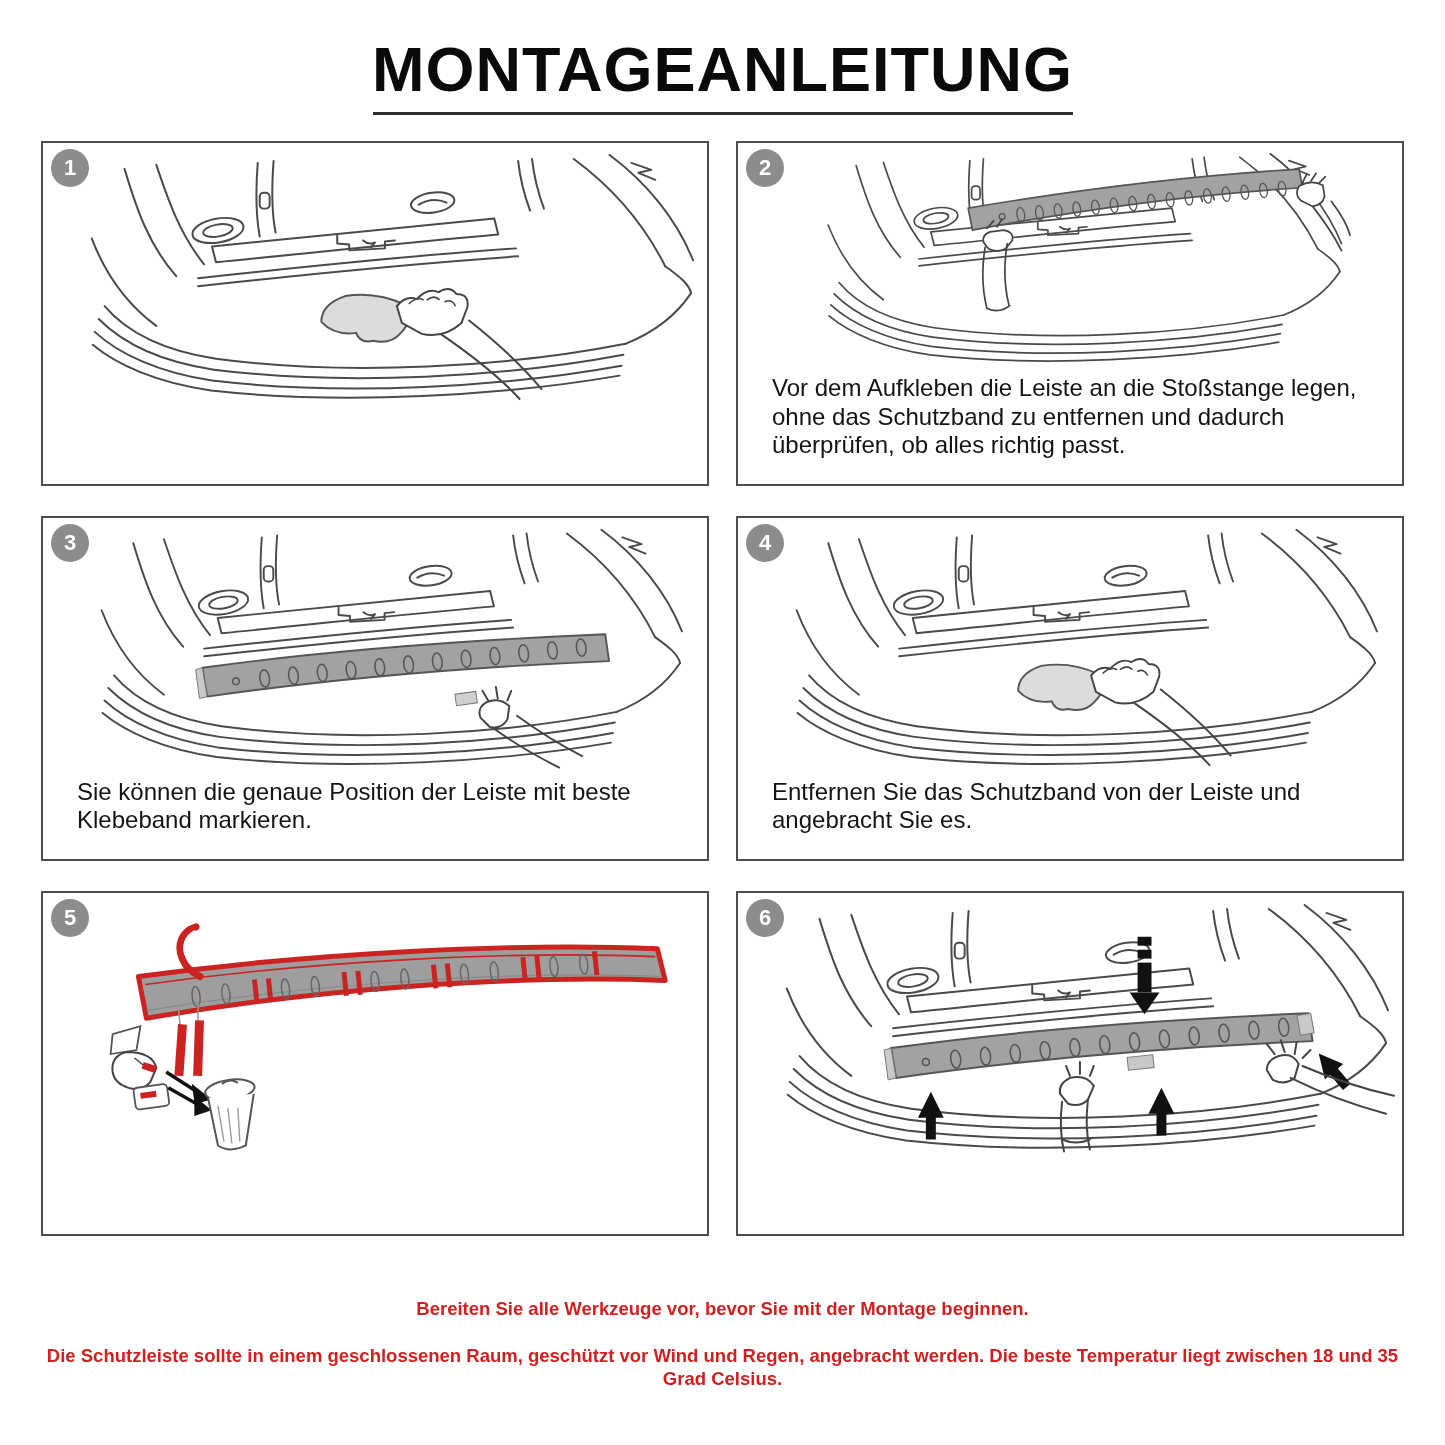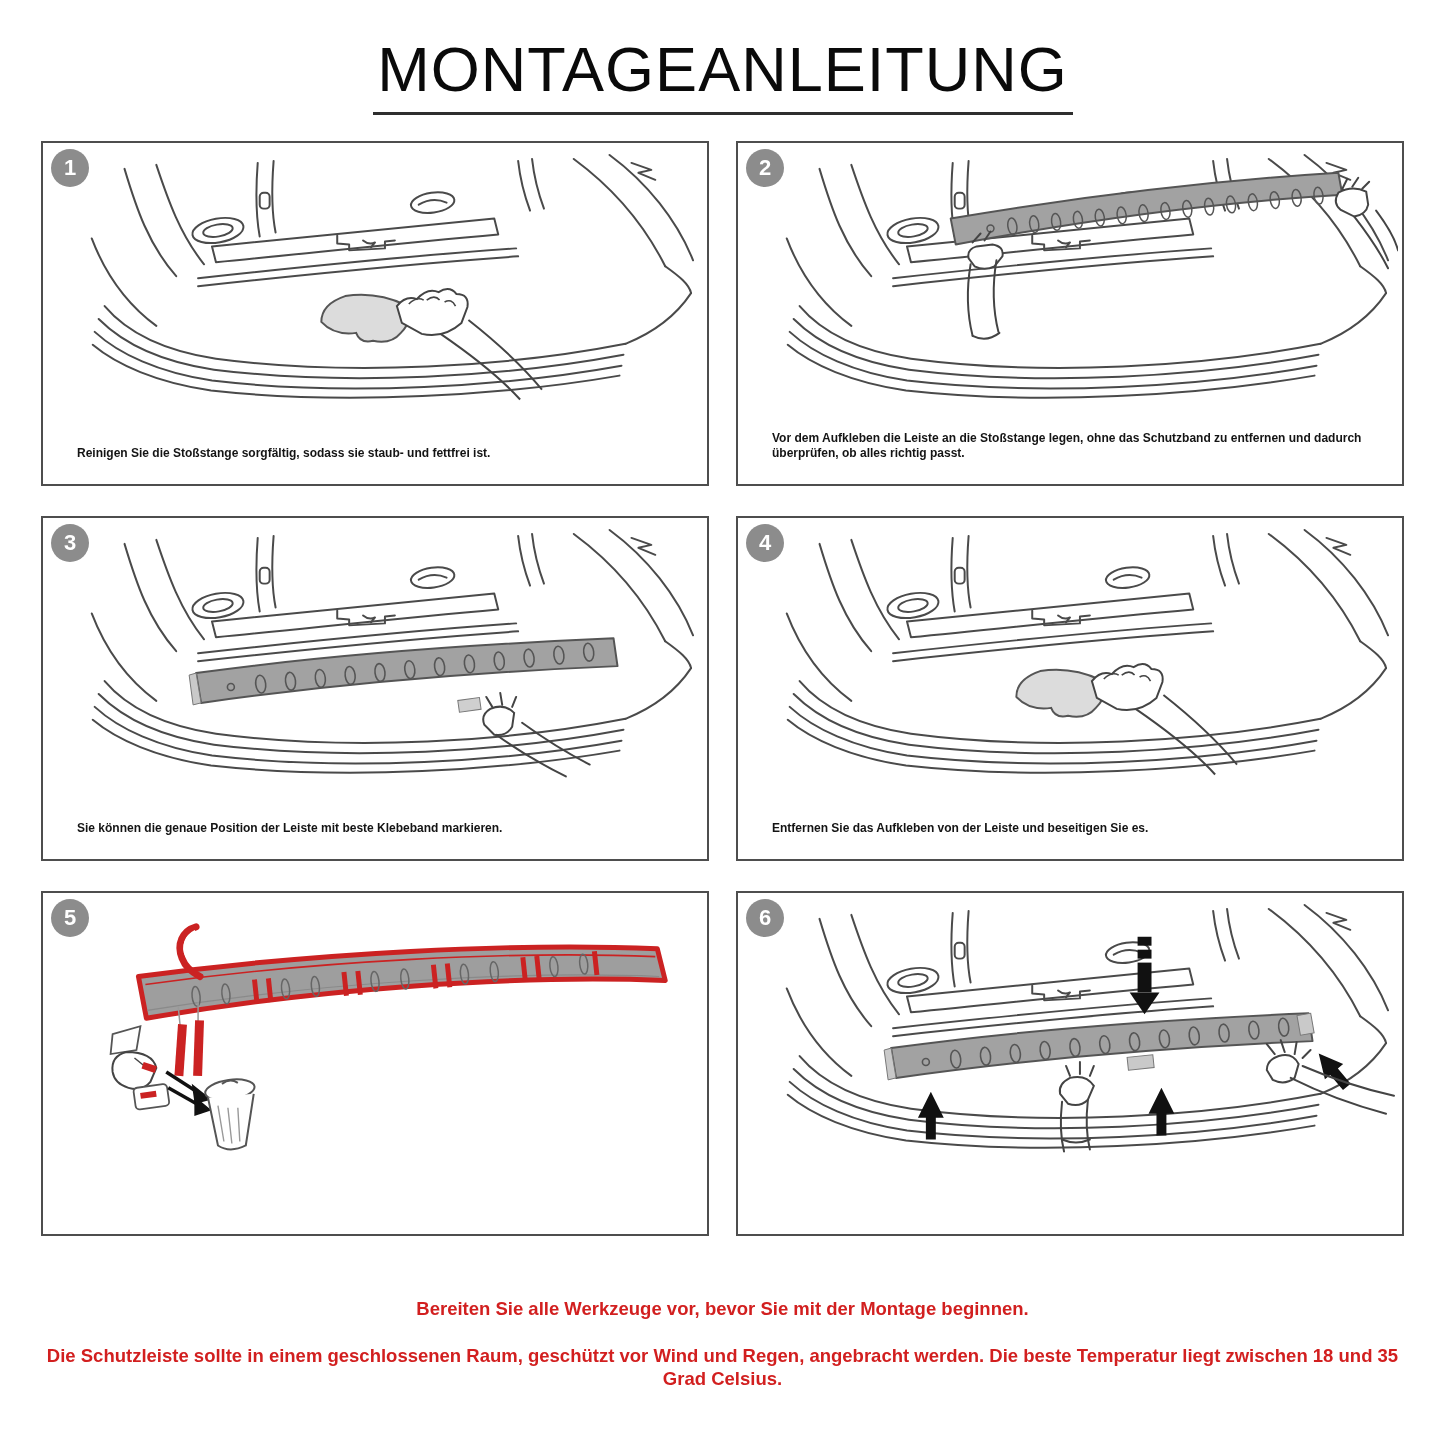--- a/index.html
+++ b/index.html
@@ -2,21 +2,21 @@
 <html><head>
 <meta charset="utf-8">
 <style>
   html,body{margin:0;padding:0;background:#ffffff;}
   body{
     width:1445px;height:1445px;overflow:hidden;
     font-family:"Liberation Sans", sans-serif;color:#111;
   }
   .page-title{
     margin:36px 0 0 0;text-align:center;
-    font-size:63px;font-weight:normal;letter-spacing:1px;color:#0a0a0a;
+    font-size:63px;font-weight:bold;letter-spacing:1px;color:#0a0a0a;
     line-height:1.05;
   }
   .title-underline{
     width:700px;height:3px;background:#2e2e2e;margin:10px auto 0 auto;
   }
   .panels{
     margin:26px 41px 0 41px;
     display:grid;grid-template-columns:1fr 1fr;
     column-gap:27px;row-gap:30px;
   }
@@ -28,21 +28,21 @@
   .badge{
     position:absolute;top:6px;left:8px;width:38px;height:38px;border-radius:50%;
     background:#8c8c8c;color:#fff;font-size:22px;font-weight:bold;
     display:flex;align-items:center;justify-content:center;z-index:2;
   }
   .art{flex:1 1 auto;min-height:0;padding:4px 4px 0 4px;}
   .art svg{width:100%;height:100%;display:block;}
   .caption{
     flex:0 0 auto;
     padding:6px 20px 24px 34px;
-    font-size:12px;font-weight:bold;line-height:1.2;color:#141414;
+    font-size:24px;font-weight:normal;line-height:1.2;color:#141414;
   }
   .footer{margin-top:62px;text-align:center;color:#d21f1f;font-weight:bold;}
   .footer .line1{font-size:18.5px;text-align:center;}
   .footer .line2{
     font-size:18.5px;max-width:1360px;margin:24px auto 0 auto;line-height:1.25;text-align:center;
   }
   .hidden-defs{position:absolute;width:0;height:0;overflow:hidden;}
 </style>
 </head>
 <body>
@@ -124,21 +124,20 @@
 <div class="panels">
 
   <div class="panel">
     <div class="badge">1</div>
     <div class="art">
       <svg viewBox="0 0 660 260" preserveAspectRatio="xMidYMin meet">
         <use href="#carRear"></use>
         <use href="#handCloth"></use>
       </svg>
     </div>
-    <div class="caption">Reinigen Sie die Stoßstange sorgfältig, sodass sie staub- und fettfrei ist.</div>
   </div>
 
   <div class="panel">
     <div class="badge">2</div>
     <div class="art">
       <svg viewBox="0 0 660 260" preserveAspectRatio="xMidYMin meet">
         <use href="#carRear"></use>
 
         <path d="M210,72 C340,50 470,34 600,26 L604,48 C472,56 342,74 215,98 Z" fill="#a2a2a2" stroke="#555" stroke-width="2" stroke-linejoin="round"></path>
         <g fill="none" stroke="#555" stroke-width="1.5">
@@ -199,21 +198,21 @@
   </div>
 
   <div class="panel">
     <div class="badge">4</div>
     <div class="art">
       <svg viewBox="0 0 660 260" preserveAspectRatio="xMidYMin meet">
         <use href="#carRear"></use>
         <use href="#handCloth"></use>
       </svg>
     </div>
-    <div class="caption">Entfernen Sie das Aufkleben von der Leiste und beseitigen Sie es.</div>
+    <div class="caption">Entfernen Sie das Schutzband von der Leiste und angebracht Sie es.</div>
   </div>
 
   <div class="panel">
     <div class="badge">5</div>
     <div class="art">
       <svg viewBox="0 0 660 260" preserveAspectRatio="xMidYMin meet">
 
         <path d="M92,80 C270,56 470,46 614,52 L622,84 C472,78 274,92 100,122 Z" fill="#9e9e9e" stroke="#cb2222" stroke-width="5" stroke-linejoin="round"></path>
         <path d="M99,88 C272,64 470,54 612,60" fill="none" stroke="#cb2222" stroke-width="1.6"></path>
         <path d="M101,114 C274,86 472,74 616,80" fill="none" stroke="#8a8a8a" stroke-width="1.2"></path>

